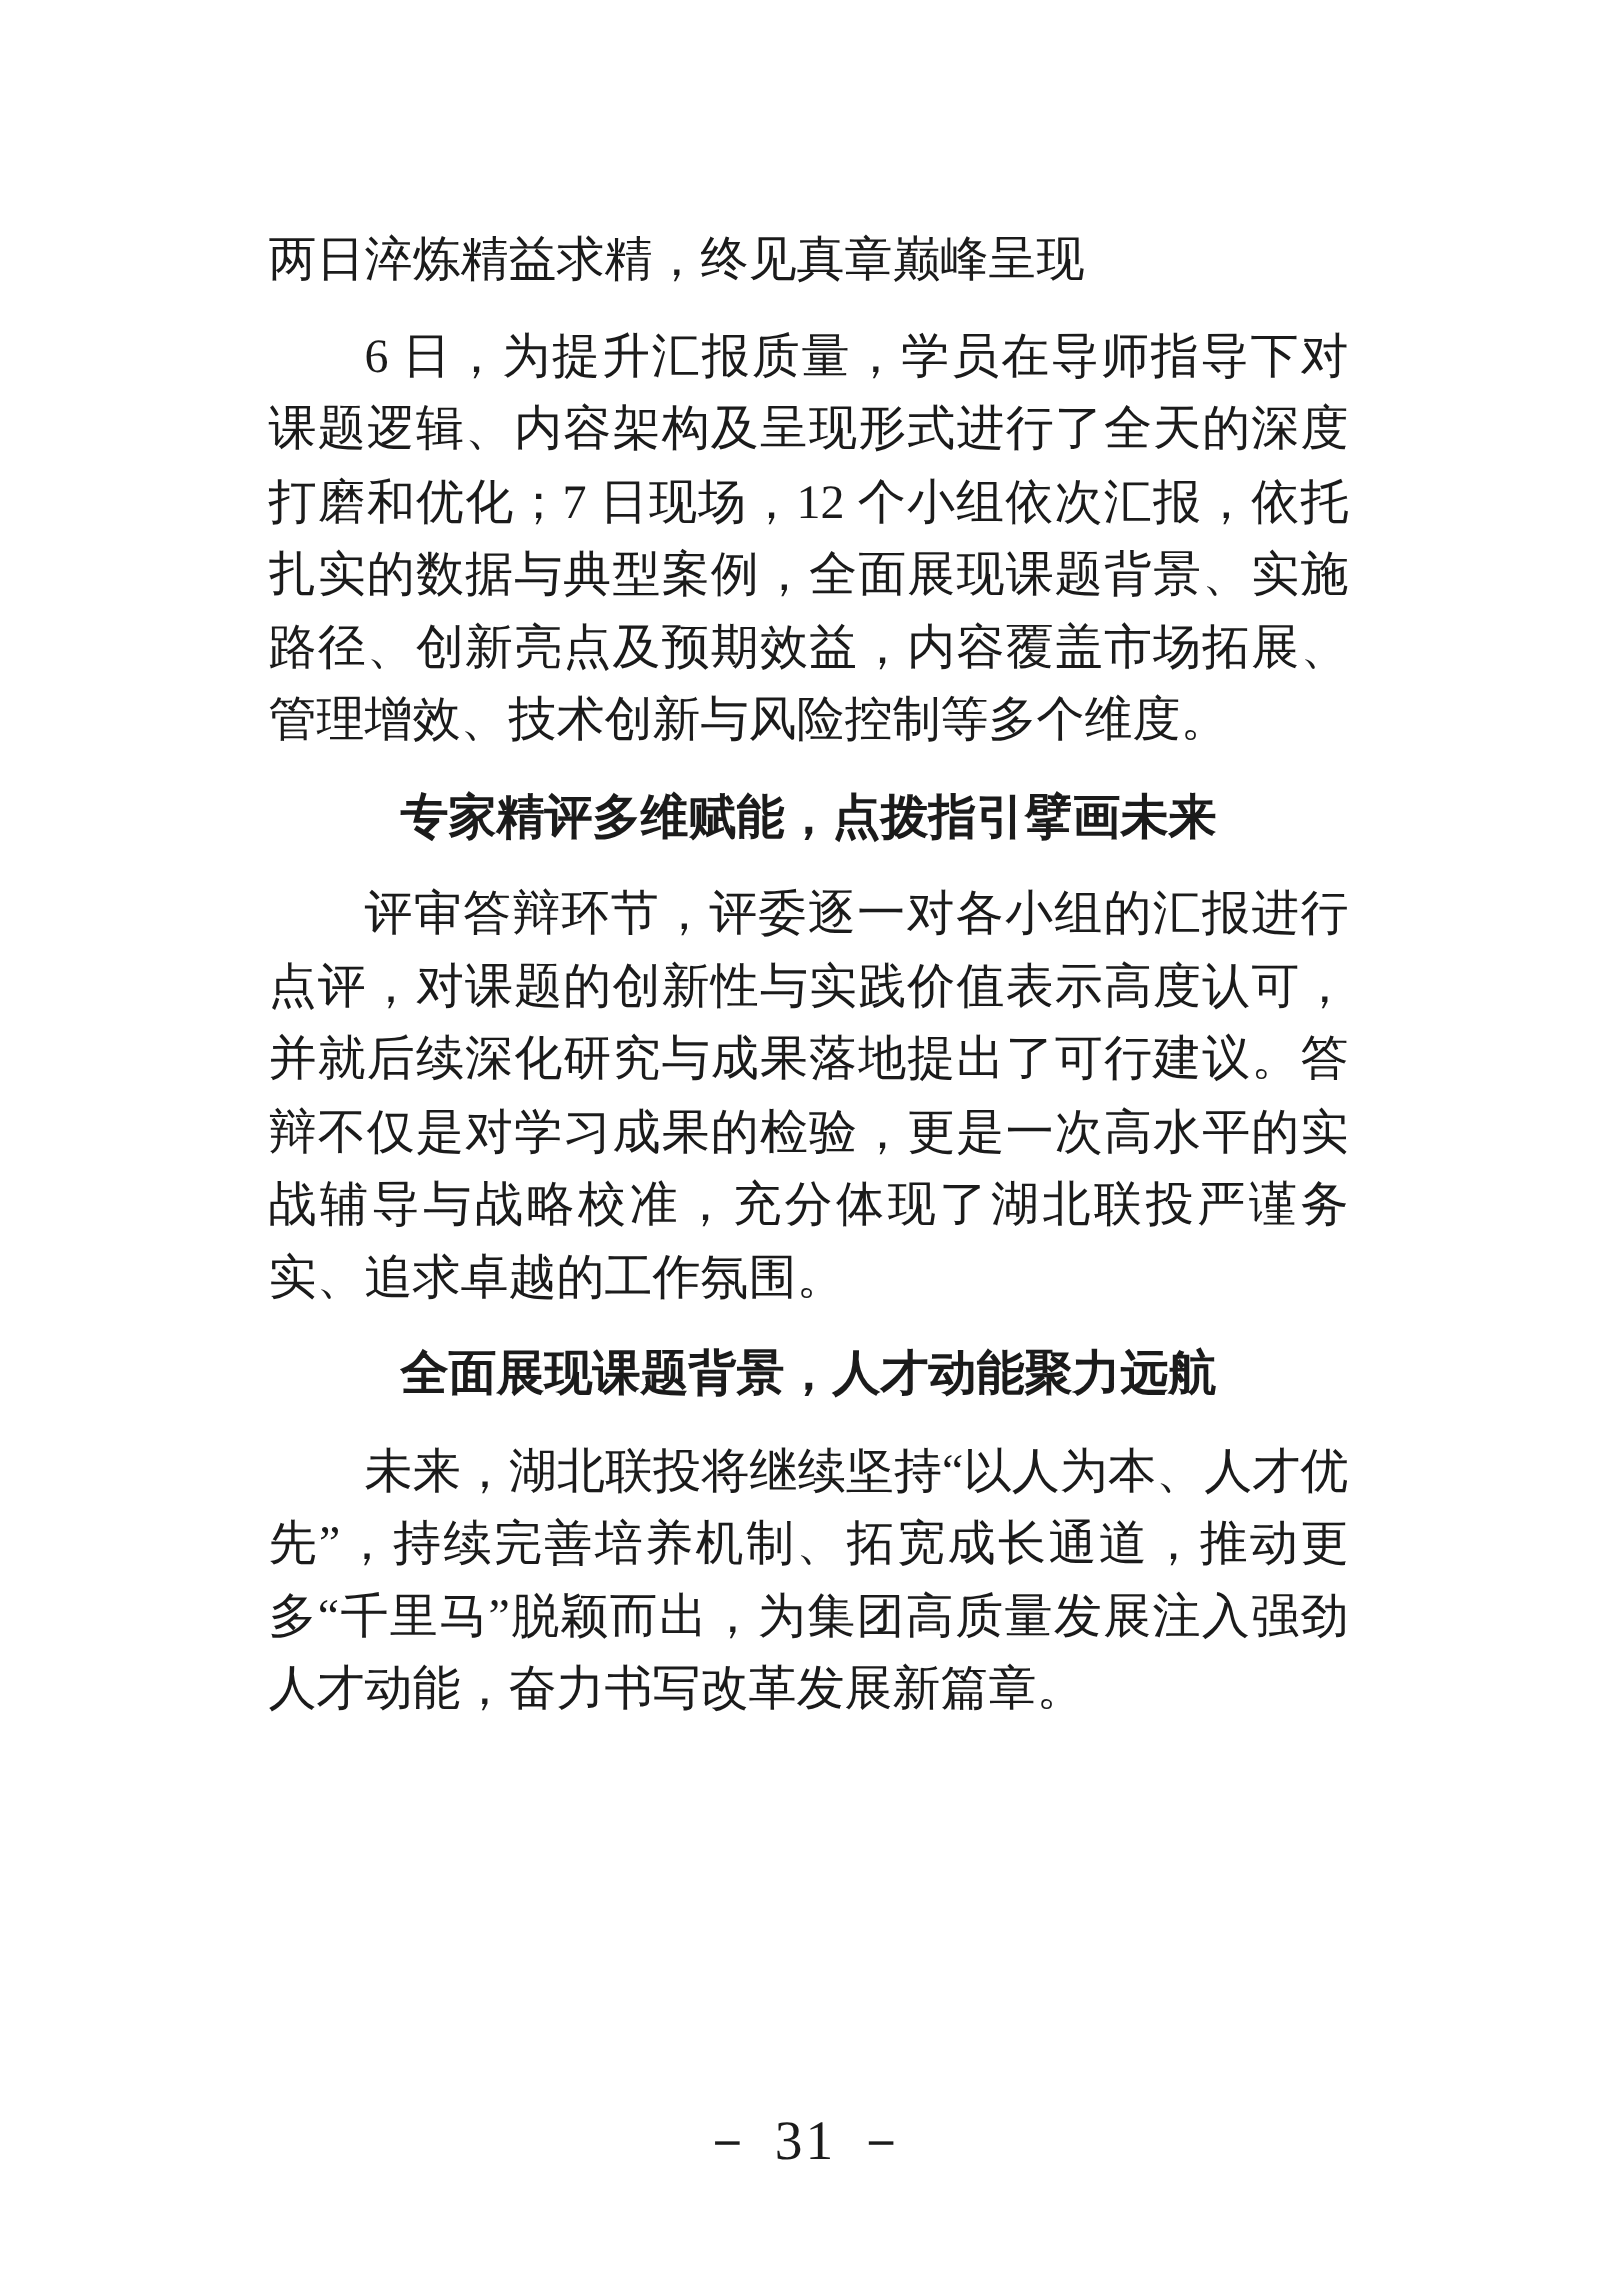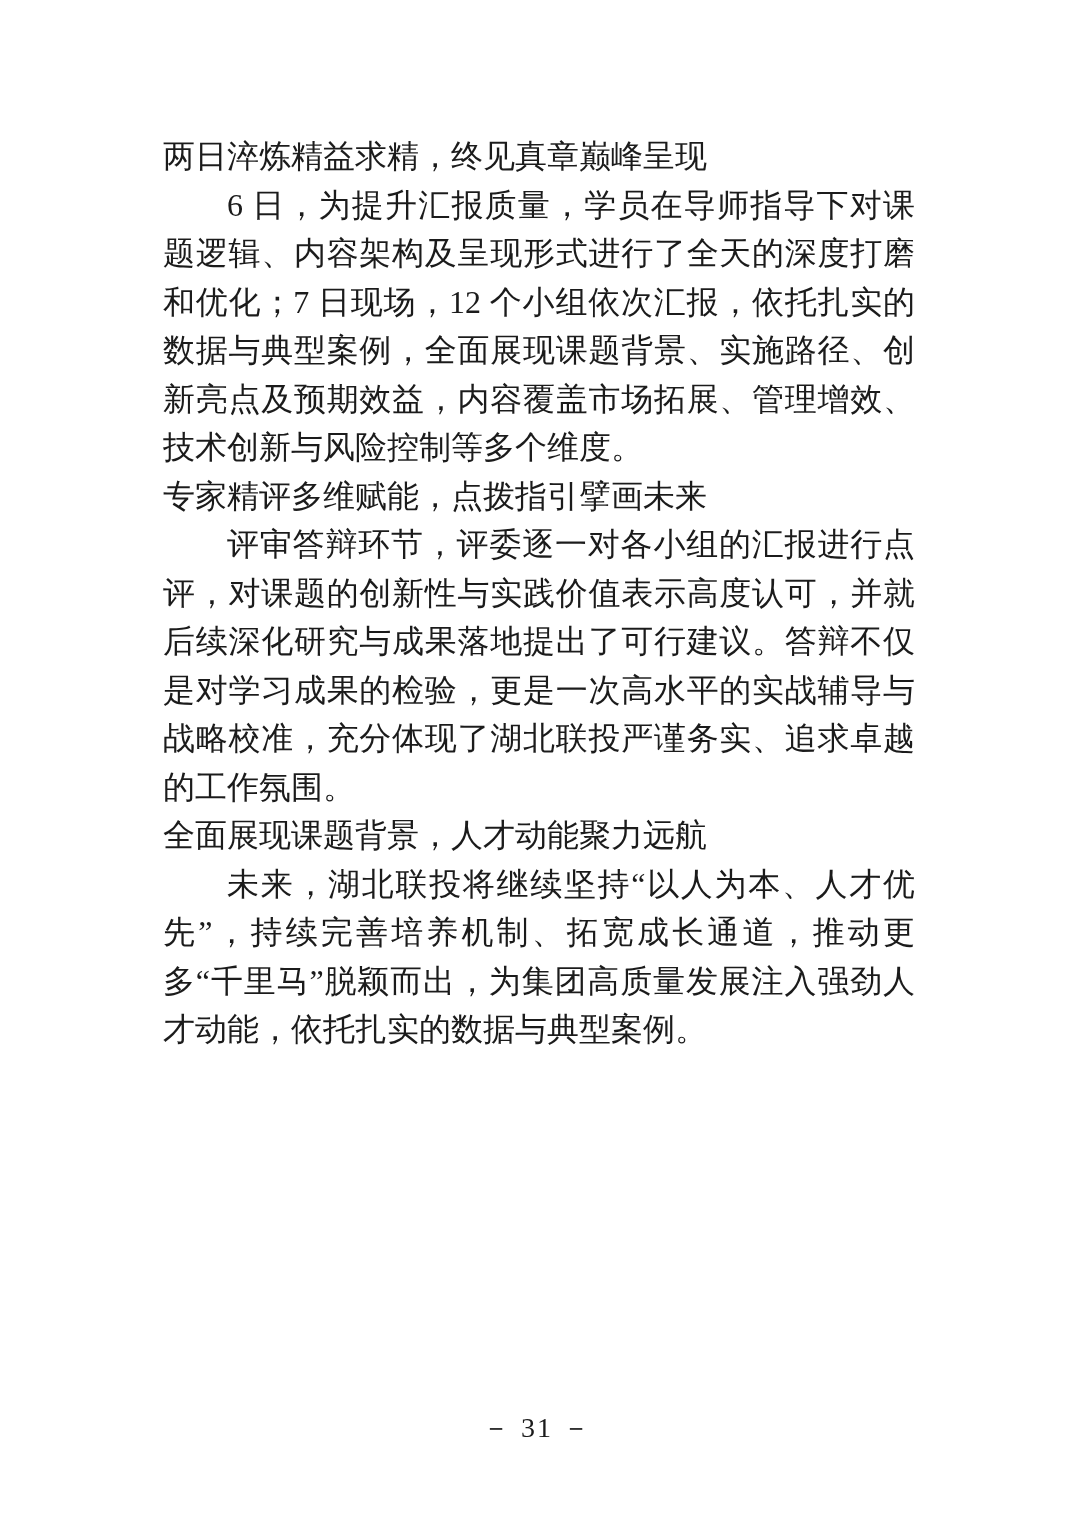--- a/index.html
+++ b/index.html
@@ -18,58 +18,60 @@
     box-sizing: border-box;
   }
   .content {
     position: absolute;
     left: 163px;
     top: 132px;
     width: 752px;
   }
   .content h2,
   .content p {
-    margin: 0;
+    margin: 16px;
     padding: 0;
     font-size: 32px;
     line-height: 48.5px;
     font-weight: normal;
   }
   .heading {
     font-weight: 600;
   }
   .heading.left {
     text-align: left;
     text-indent: 0;
   }
   .heading.center {
+    text-align: center;
+    font-weight: bold;
   }
   .para {
     text-align: justify;
     text-justify: inter-ideograph;
     text-indent: 2em;
   }
   .page-footer {
     position: absolute;
     left: 0;
     width: 100%;
     top: 1408px;
     text-align: center;
-    font-size: 28px;
+    font-size: 37px;
     line-height: 40px;
     color: #1b1b1b;
     letter-spacing: 2px;
   }
 </style>
 </head>
 <body>
 
 <div class="page">
   <div class="content">
     <h2 class="heading left">两日淬炼精益求精，终见真章巅峰呈现</h2>
     <p class="para">6 日，为提升汇报质量，学员在导师指导下对课题逻辑、内容架构及呈现形式进行了全天的深度打磨和优化；7 日现场，12 个小组依次汇报，依托扎实的数据与典型案例，全面展现课题背景、实施路径、创新亮点及预期效益，内容覆盖市场拓展、管理增效、技术创新与风险控制等多个维度。</p>
     <h2 class="heading center">专家精评多维赋能，点拨指引擘画未来</h2>
     <p class="para">评审答辩环节，评委逐一对各小组的汇报进行点评，对课题的创新性与实践价值表示高度认可，并就后续深化研究与成果落地提出了可行建议。答辩不仅是对学习成果的检验，更是一次高水平的实战辅导与战略校准，充分体现了湖北联投严谨务实、追求卓越的工作氛围。</p>
     <h2 class="heading center">全面展现课题背景，人才动能聚力远航</h2>
-    <p class="para">未来，湖北联投将继续坚持“以人为本、人才优先”，持续完善培养机制、拓宽成长通道，推动更多“千里马”脱颖而出，为集团高质量发展注入强劲人才动能，依托扎实的数据与典型案例。</p>
+    <p class="para">未来，湖北联投将继续坚持“以人为本、人才优先”，持续完善培养机制、拓宽成长通道，推动更多“千里马”脱颖而出，为集团高质量发展注入强劲人才动能，奋力书写改革发展新篇章。</p>
   </div>
   <div class="page-footer">－ 31 －</div>
 </div>
 
 </body></html>

